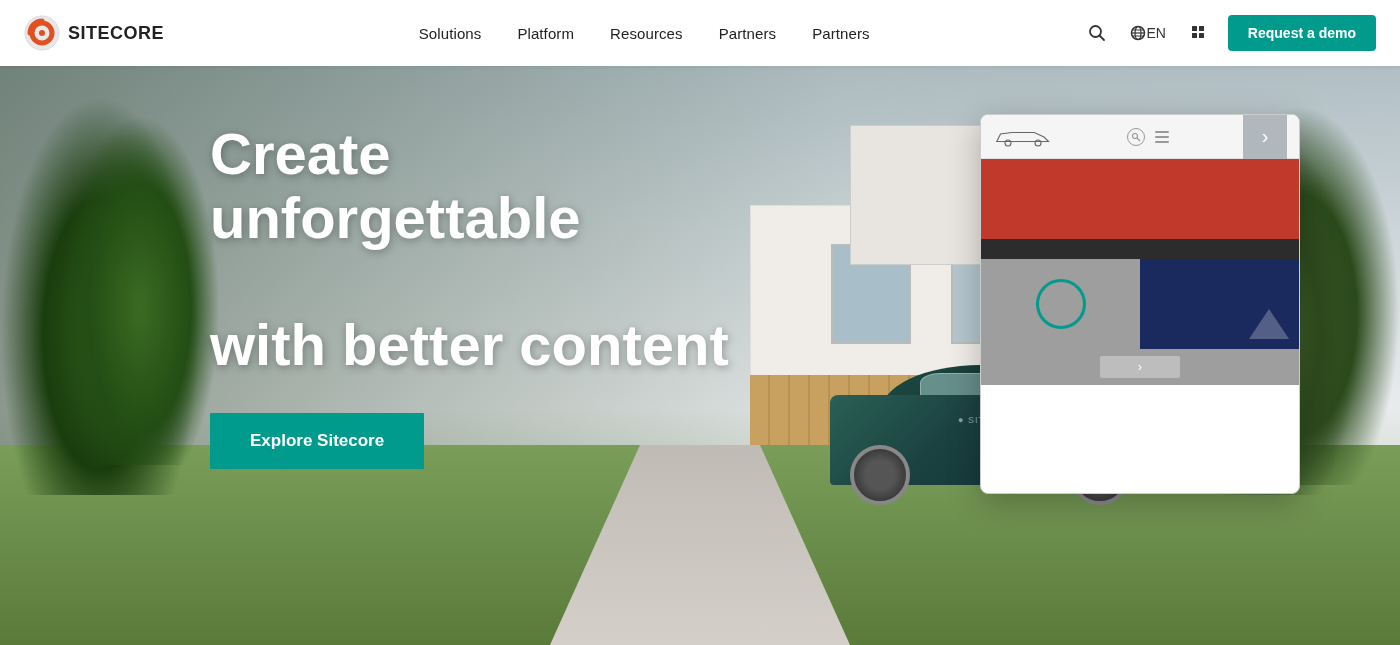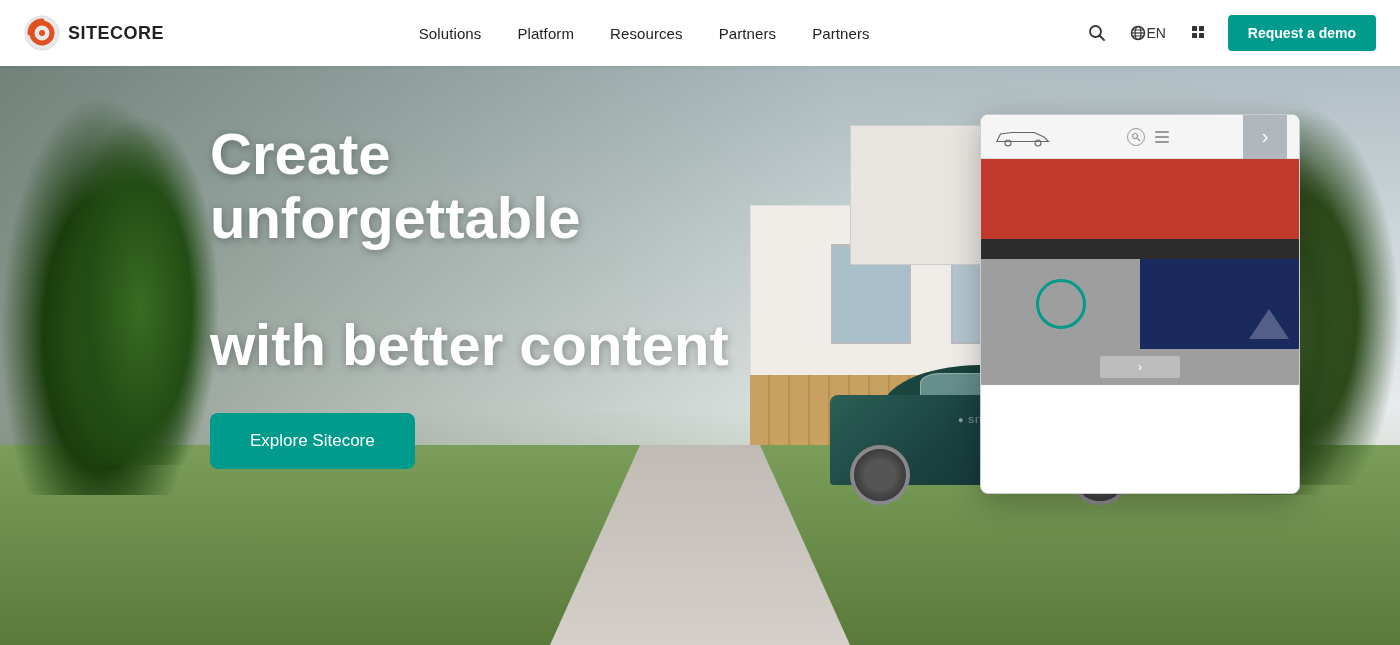--- a/index.html
+++ b/index.html
@@ -439,22 +439,22 @@
       line-height: 1.1;
       text-shadow: 1px 2px 8px rgba(0,0,0,0.3);
       margin-bottom: 36px;
     }
     .hero-cta {
       display: inline-block;
       background: #009b8d;
       color: #fff;
       padding: 18px 40px;
       font-size: 17px;
-      font-weight: 400;
-      border-radius: 8px;
+      font-weight: 700;
+      border-radius: 1px;
       cursor: pointer;
       border: none;
       text-decoration: none;
     }
   </style>
 </head>
 <body>
 
 <nav class="navbar">
   <div class="logo-area">

